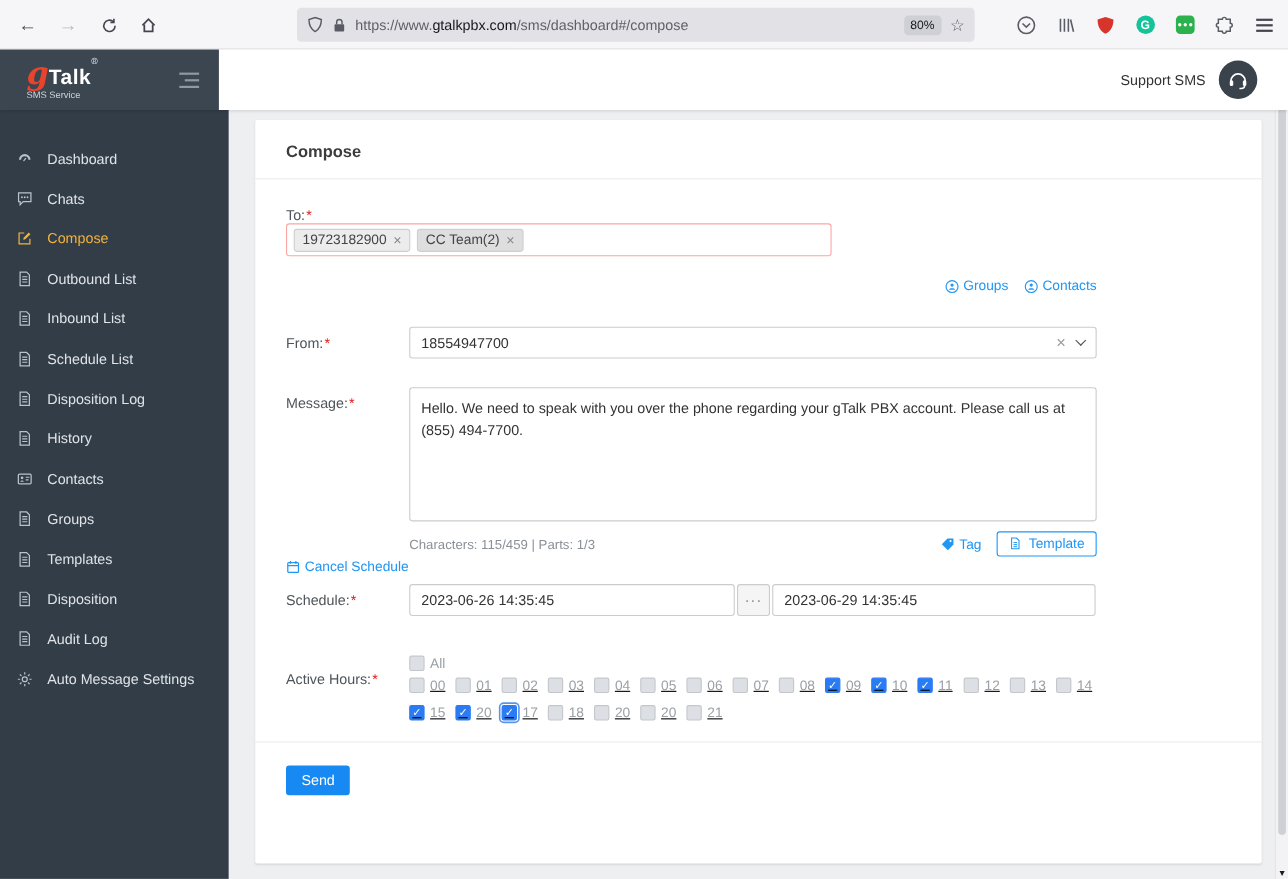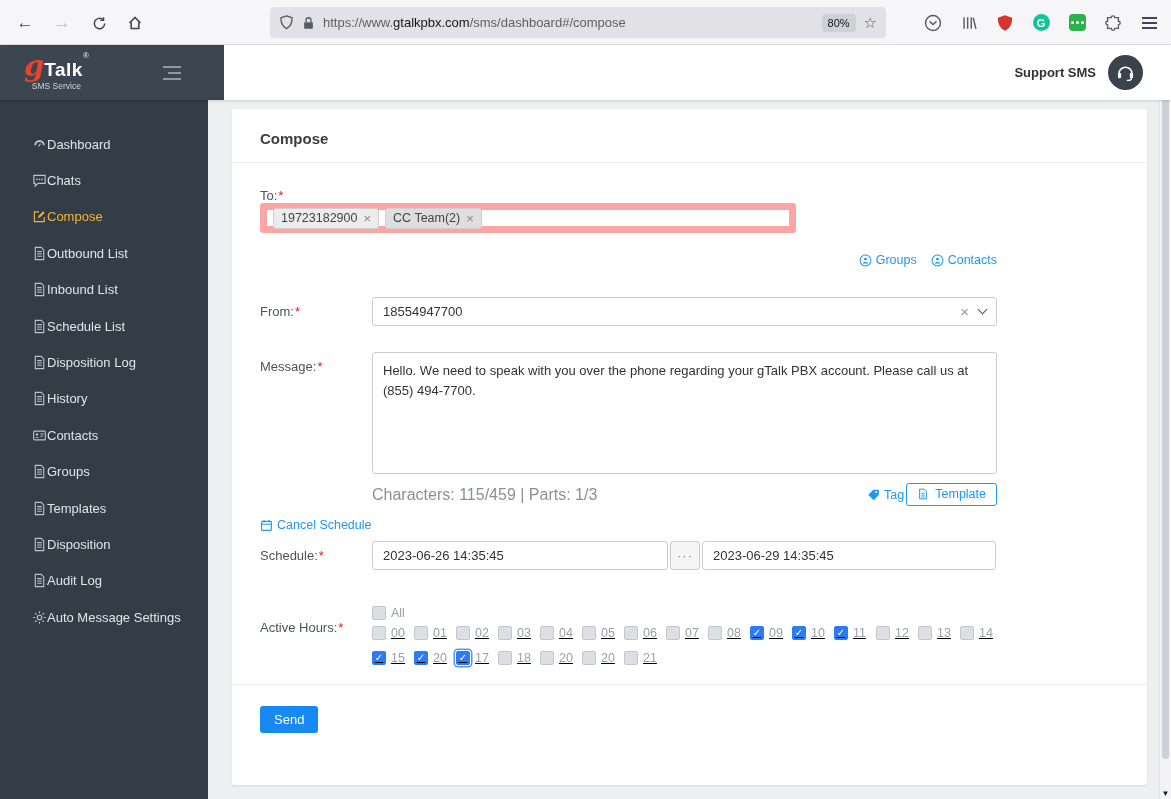--- a/index.html
+++ b/index.html
@@ -18,76 +18,76 @@
   .chrome-right { position:absolute; right:12px; top:7px; height:31px; display:flex; align-items:center; gap:16px; }
   .chrome-icon { width:20px; height:20px; display:flex; align-items:center; justify-content:center; cursor:pointer; }
   .g-circle { width:17px; height:17px; border-radius:50%; background:#15c39a; color:#fff; font-size:11px; font-weight:bold; display:flex; align-items:center; justify-content:center; }
   .chat-sq { width:17px; height:17px; border-radius:4px; background:#2bb24c; display:flex; align-items:center; justify-content:center; gap:2px; }
   .chat-sq i { width:3px; height:3px; border-radius:50%; background:#fff; }
   .menu-bars { display:flex; flex-direction:column; gap:3px; }
   .menu-bars i { width:15px; height:2px; background:#45454e; }
 
   
   .app-header { position:absolute; top:45px; left:0; width:1171px; height:55px; background:#ffffff; box-shadow:0 1px 3px rgba(0,0,0,.14); z-index:2; }
-  .header-left { position:absolute; left:0; top:0; width:224px; height:55px; background:#3b4651; }
+  .header-left { position:absolute; left:0; top:0; width:199px; height:55px; background:#3b4651; }
   .logo { position:absolute; left:24px; top:7px; color:#fff; line-height:1; }
   .logo .g { font-family:"DejaVu Serif", serif; font-style:italic; font-weight:bold; font-size:29px; color:#e8432c; }
   .logo .talk { font-size:19px; font-weight:bold; color:#ffffff; letter-spacing:.5px; }
   .logo .reg { font-size:8px; vertical-align:top; color:#e8eaec; }
-  .logo .sub { display:block; font-size:8.5px; color:#ccd3da; text-align:center; margin-top:1px; }
+  .logo .sub { display:block; font-size:8.5px; color:#ccd3da; text-align:left; margin-top:1px; }
   .side-toggle { position:absolute; left:163px; top:21px; display:flex; flex-direction:column; gap:4px; cursor:pointer; }
   .side-toggle i { height:2px; background:#8f98a3; }
   .side-toggle i:nth-child(1){ width:18px; }
   .side-toggle i:nth-child(2){ width:13px; margin-left:5px; }
   .side-toggle i:nth-child(3){ width:18px; }
-  .support-label { position:absolute; right:75px; top:20px; font-size:13px; color:#333;font-weight:bold; }
+  .support-label { position:absolute; right:75px; top:20px; font-size:13px; color:#333; }
   .avatar { position:absolute; right:28px; top:10px; width:35px; height:35px; border-radius:50%; background:#3a434c; display:flex; align-items:center; justify-content:center; cursor:pointer; }
 
   
   .sidebar { position:absolute; left:0; top:100px; width:208px; height:699px; background:#323d48; padding-top:26px; }
-  .side-item { display:flex; align-items:center; padding-left:32px; height:36.4px; color:#e0e4e8; font-size:13px; cursor:pointer; }
+  .side-item { display:flex; align-items:center; gap:13px; padding-left:15px; height:36.4px; color:#e0e4e8; font-size:13px; cursor:pointer; }
   .side-item .side-icon { width:15px; height:15px; color:#bac2ca; display:flex; align-items:center; }
   .side-item.active { color:#f2b33d; }
   .side-item.active .side-icon { color:#f2b33d; }
 
   
   .main { position:absolute; left:208px; top:100px; width:951px; height:699px; background:#edeff1; }
   .card { position:absolute; left:24px; top:9px; width:915px; height:676px; background:#fff; border-radius:2px; box-shadow:0 1px 2px rgba(0,0,0,.10); }
   .card-title-row { padding:21px 28px 15px; border-bottom:1px solid #ebebeb; }
   .card-title { font-size:15px; font-weight:bold; color:#3c3c3c; }
   .form { padding:0 28px; }
   .form-row { display:flex; }
   .form-label { width:112px; flex:none; font-size:13px; color:#4e5459; padding-top:7px; }
   .req { color:#e02020; margin-left:1px; }
   .form-field { width:625px; flex:none; }
 
   .row-to { margin-top:18px;flex-direction:column; }
-  .to-box { width:536px; height:30px; border:7px solid #fca5a5; border-radius:3px; display:flex; align-items:center; padding:0 6px; gap:6px; background:#fff; cursor:text; }
+  .to-box { width:496px; height:30px; border:1px solid #fca5a5; border-radius:3px; display:flex; align-items:center; padding:0 6px; gap:6px; background:#fff; cursor:text; }
   .chip { display:inline-flex; align-items:center; gap:6px; background:#ececec; border:1px solid #cfcfcf; border-radius:3px; padding:2px 7px; font-size:12.5px; color:#444; }
   .chip.chip-alt { background:#dedede; }
   .chip-x { color:#888; font-size:13px; cursor:pointer; }
 
   .links-row { width:737px; display:flex; justify-content:flex-end; gap:14px; margin-top:20px; }
   .blue-link { display:inline-flex; align-items:center; gap:4px; color:#2196f3; font-size:12.5px; cursor:pointer; text-decoration:none; }
 
   .row-from { margin-top:30px; }
   .select-box { width:625px; height:29px; border:1px solid #ccc; border-radius:3px; display:flex; align-items:center; padding:0 10px; font-size:13px; color:#333; background:#fff; cursor:pointer; }
   .select-right { margin-left:auto; display:flex; align-items:center; gap:10px; }
   .clear-x { color:#999; font-size:15px; cursor:pointer; }
   .caret { width:7px; height:7px; border-right:1.6px solid #555; border-bottom:1.6px solid #555; transform:rotate(45deg); margin-top:-4px; }
 
   .row-message { margin-top:26px; }
   .msg-area { width:625px; height:122px; border:1px solid #ccc; border-radius:3px; padding:8px 10px; font-family:"Liberation Sans", sans-serif; font-size:13px; line-height:1.5; color:#333; resize:none; display:block; }
   .row-counter { margin-top:9px; }
   .counter-bar { width:625px; display:flex; align-items:center; }
-  .counter-text { font-size:16px; color:#8a9097; }
-  .counter-right { margin-left:auto; display:flex; gap:2px; }
+  .counter-text { font-size:12px; color:#8a9097; }
+  .counter-right { margin-left:auto; display:flex; gap:14px; }
   .template-btn { display:inline-flex; align-items:center; gap:6px; border:1px solid #2196f3; color:#2196f3; background:#fff; border-radius:3px; padding:3px 10px 4px; font-size:12.5px; cursor:pointer; font-family:"Liberation Sans", sans-serif; }
 
-  .row-cancel { margin-top:12px;text-decoration:underline; }
+  .row-cancel { margin-top:2px;text-decoration:underline; }
   .row-schedule { margin-top:6px; }
   .sched-field { display:flex; align-items:flex-start; }
   .sched-input { width:296px; height:29px; border:1px solid #ccc; border-radius:3px; padding:0 10px; font-size:13px; color:#333; font-family:"Liberation Sans", sans-serif; }
   .sched-input.end { width:294px; }
   .sched-sep { width:30px; height:29px; margin:0 2px; border:1px solid #ccc; border-radius:3px; background:#f5f5f5; color:#888; display:flex; align-items:center; justify-content:center; font-size:13px; letter-spacing:1px; cursor:pointer; }
 
   .row-hours { margin-top:36px; }
   .row-hours .form-label { padding-top:14px; }
   .hours-wrap { width:632px; }
   .all-row { display:flex; align-items:center; gap:5px; margin-bottom:6px; }

